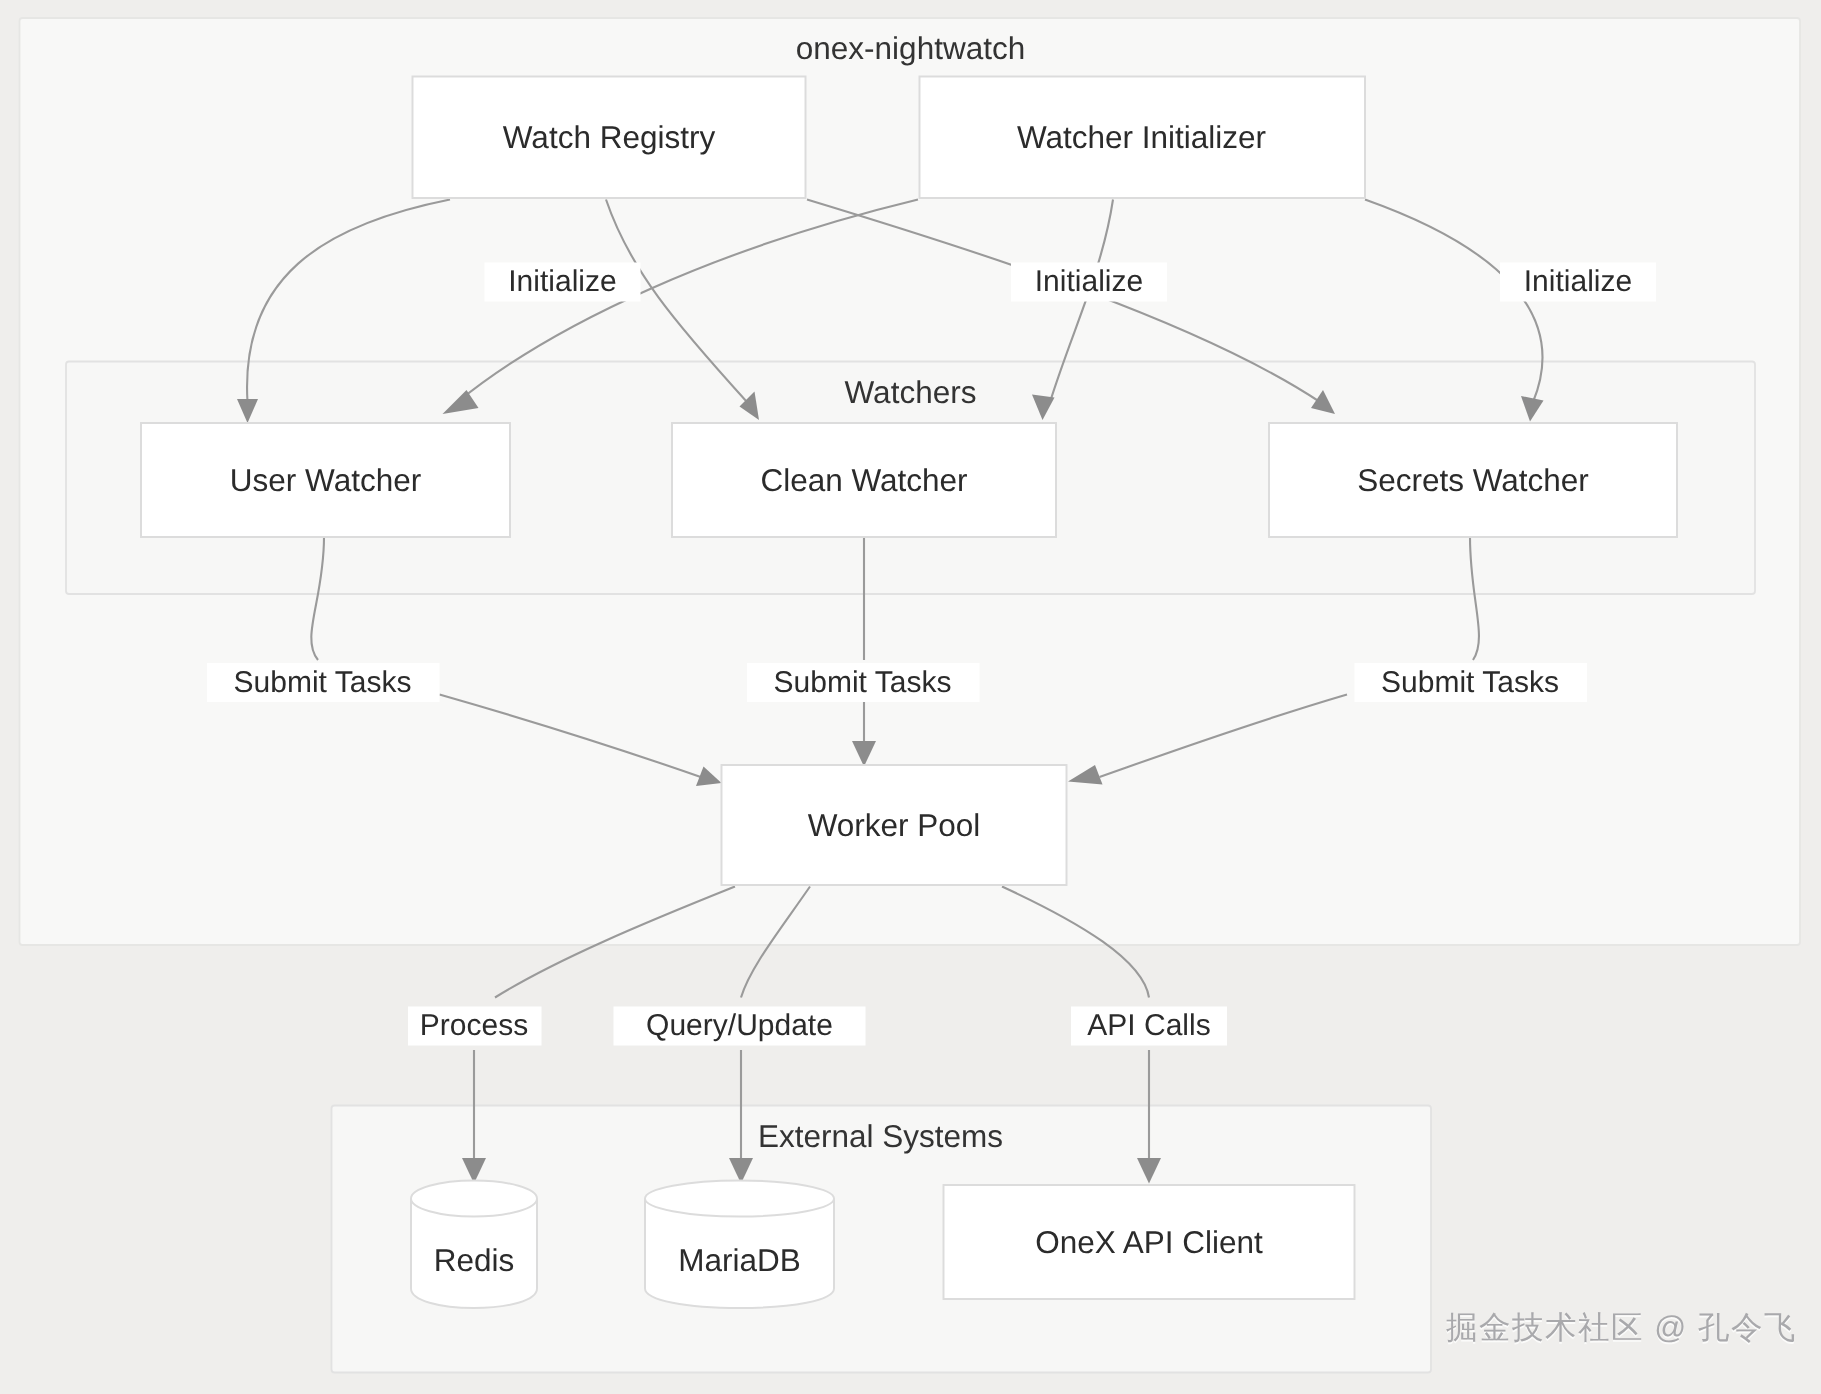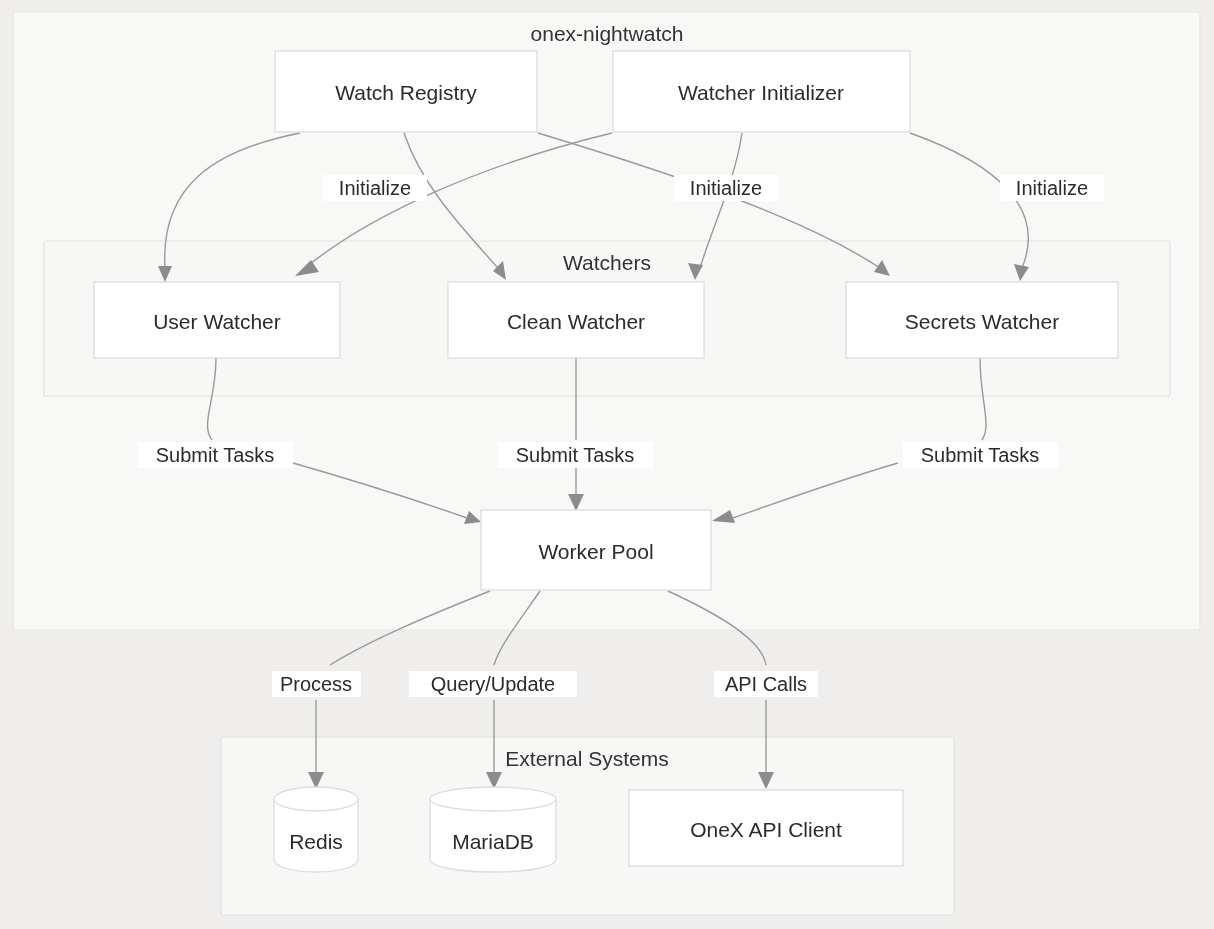--- a/index.html
+++ b/index.html
@@ -256,13 +256,14 @@
         <text class="node-label" x="493" y="841">MariaDB</text>
       </g>
 
       <g>
         <rect class="node-rect" x="629" y="790" width="274" height="76"></rect>
         <text class="node-label" x="766" y="829">OneX API Client</text>
       </g>
     </g>
   </svg>
 
+  <div class="watermark">掘金技术社区 @ 孔令飞</div>
 </div>
 
 </body></html>

